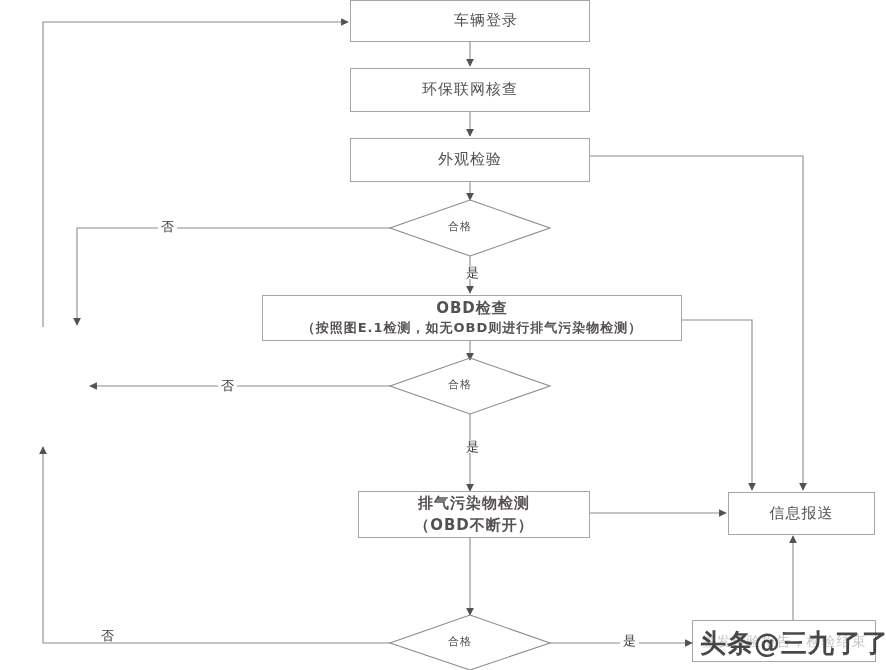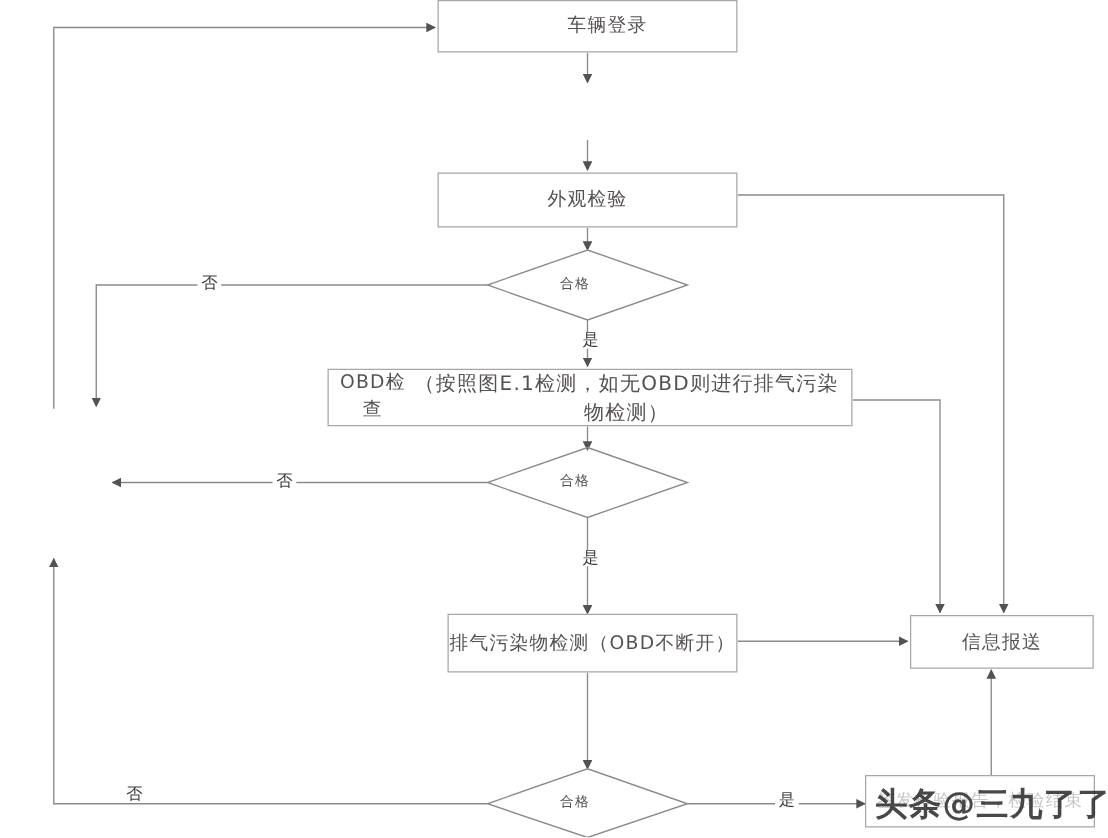--- a/index.html
+++ b/index.html
@@ -36,23 +36,24 @@
     line-height: 1.45;
     letter-spacing: 1px;
     z-index: 3;
   }
   .box {
     border: 1px solid #a8a6a4;
     background: #ffffff;
   }
   .box-stack {
     display: flex;
-    flex-direction: row;
+    flex-direction: column;
     justify-content: center;
     width: 100%;
+    font-weight: bold;
   }
   .diamond-label {
     position: absolute;
     color: #555150;
     font-size: 11px;
     letter-spacing: 1px;
     z-index: 3;
     background: transparent;
   }
   .edge-label {
@@ -136,29 +137,32 @@
       <polygon points="470,358 550,386 470,414 390,386"></polygon>
 
       <polygon points="470,615 550,643 470,670 390,643"></polygon>
     </g>
   </svg>
 
   <div class="node box" style="left:350px; top:0px; width:240px; height:42px;padding-left:32px;">
     <span>车辆登录</span>
   </div>
 
+  <div class="node box" style="left:350px; top:68px; width:240px; height:44px;">
+    <span>环保联网核查</span>
+  </div>
 
   <div class="node box" style="left:350px; top:138px; width:240px; height:44px;">
     <span>外观检验</span>
   </div>
 
   <div class="node box" style="left:262px; top:295px; width:420px; height:46px; padding:0 6px;">
     <div class="box-stack">
       <span>OBD检查</span>
-      <span style="font-size:16px;">（按照图E.1检测，如无OBD则进行排气污染物检测）</span>
+      <span style="font-size:13px;">（按照图E.1检测，如无OBD则进行排气污染物检测）</span>
     </div>
   </div>
 
 
   <div class="node box" style="left:728px; top:492px; width:147px; height:43px;">
     <span>信息报送</span>
   </div>
 
   <div class="node box" style="left:358px; top:491px; width:232px; height:47px;">
     <div class="box-stack">

